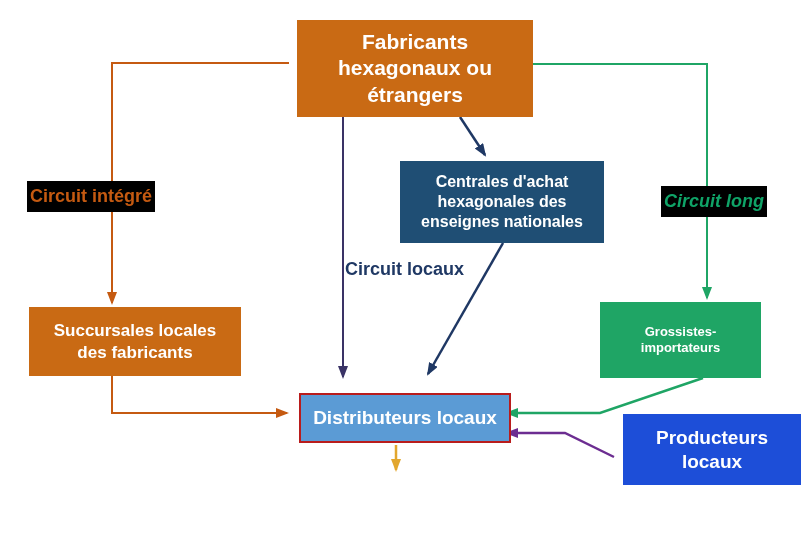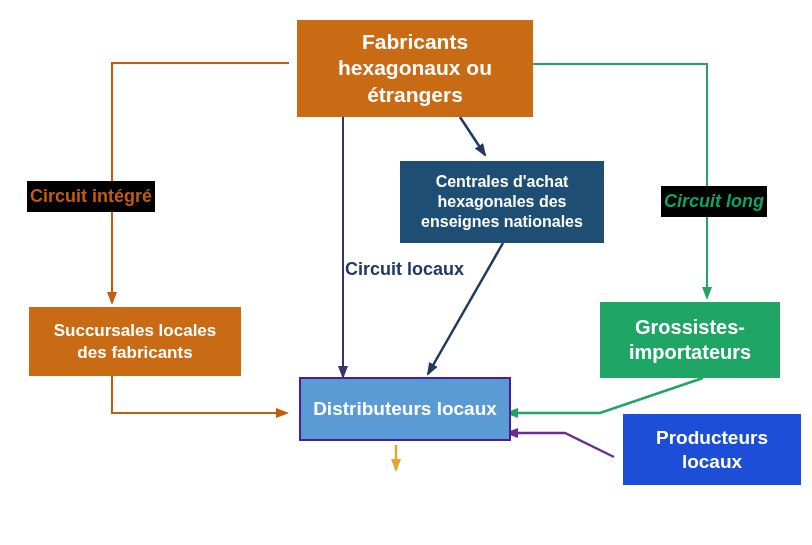--- a/index.html
+++ b/index.html
@@ -21,22 +21,22 @@
     color:#ffffff;font-weight:bold;
     line-height:1.25;
     box-sizing:border-box;
     z-index:2;
     margin-left:8px;
   }
   .node .box-label{white-space:pre-line;}
   #box-fabricants{left:289px;top:20px;width:236px;height:97px;background:#C96A14;font-size:21px;}
   #box-centrales{left:392px;top:161px;width:204px;height:82px;background:#1F4E74;font-size:16px;}
   #box-succursales{left:21px;top:307px;width:212px;height:69px;background:#C96A14;font-size:17px;}
-  #box-grossistes{left:592px;top:302px;width:180px;height:76px;background:#1FA565;font-size:20px;}
-  #box-distributeurs{left:291px;top:377px;width:212px;height:64px;background:#5B9BD5;border:2px solid #4c1d95;font-size:19px;}
+  #box-grossistes{left:592px;top:302px;width:161px;height:76px;background:#1FA565;font-size:13px;}
+  #box-distributeurs{left:291px;top:393px;width:212px;height:50px;background:#5B9BD5;border:2px solid #b91c1c;font-size:19px;}
   #box-producteurs{left:615px;top:414px;width:178px;height:71px;background:#1d4ed8;font-size:19px;}
   #box-consommateurs{left:291px;top:475px;width:214px;height:49px;background:#E2A72E;font-size:20px;}
   .circuit-label{
     position:absolute;
     font-weight:bold;font-size:18px;
     z-index:3;
     background:#000000;
     padding:5px 3px;
     white-space:nowrap;
   }

